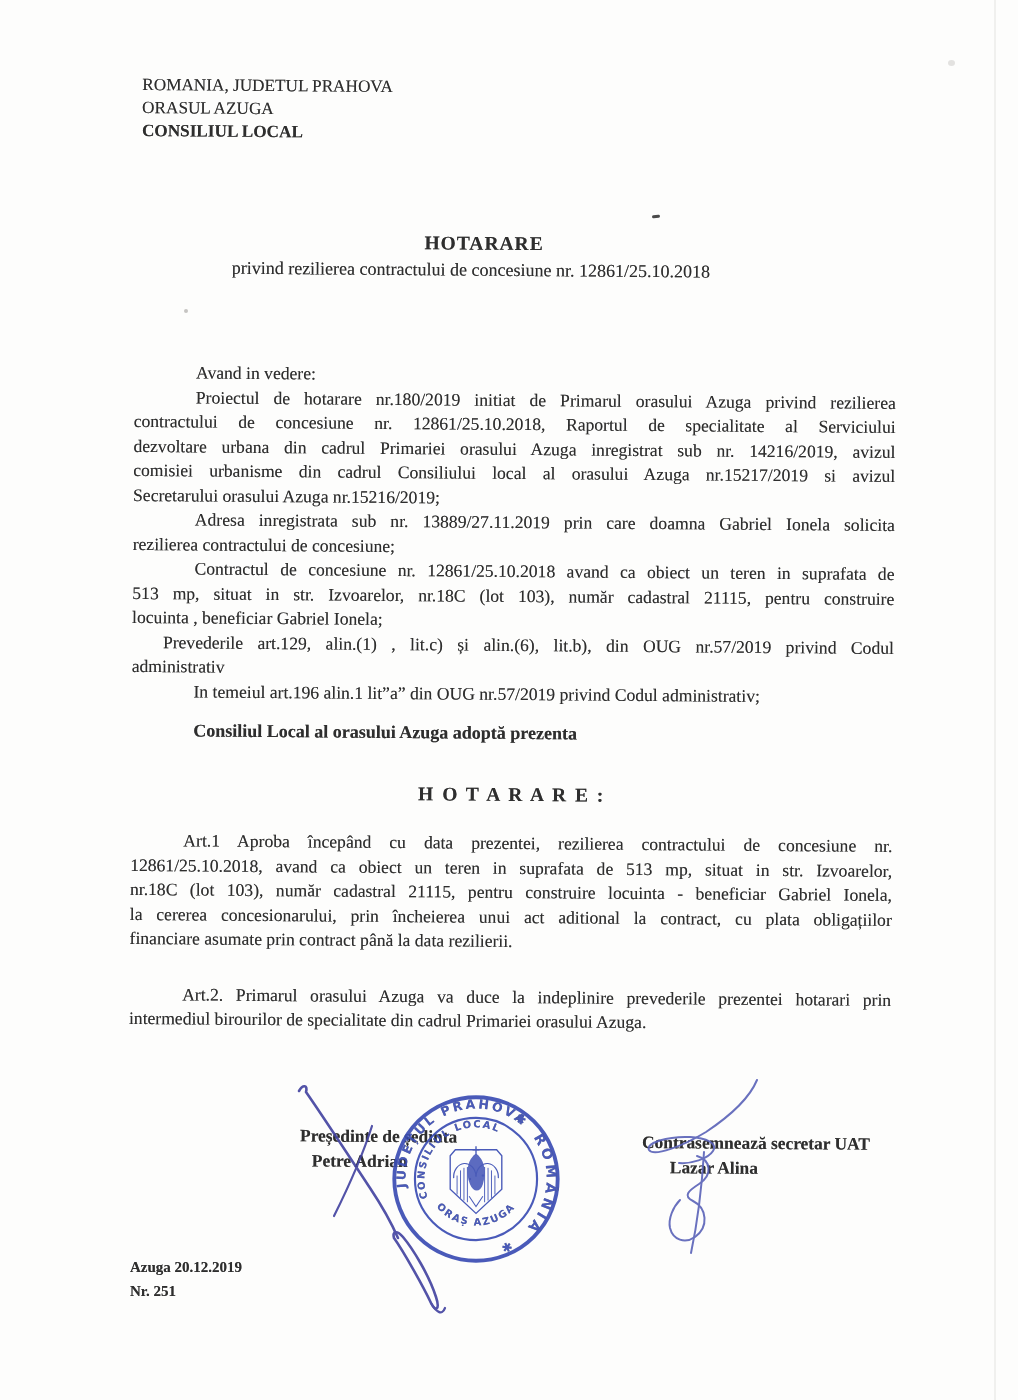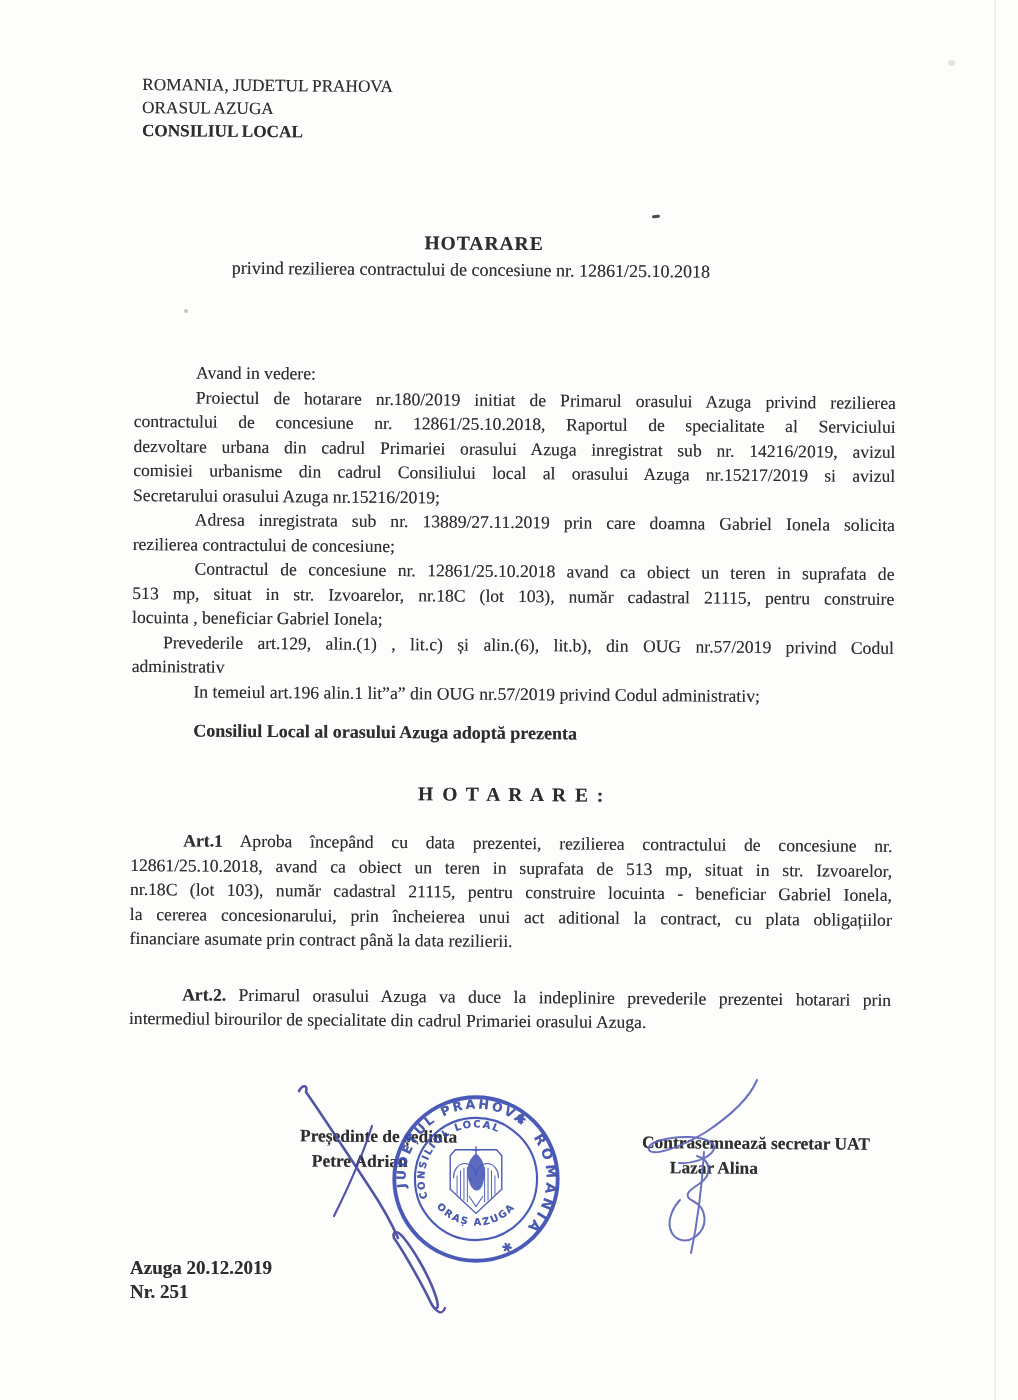--- a/index.html
+++ b/index.html
@@ -19,31 +19,31 @@
   .letterhead .bold{font-weight:700;}
   .title-block{margin-top:87px;text-align:center;transform:translateX(-45px);}
   .doc-heading{font-weight:700;font-size:19.5px;letter-spacing:1px;position:relative;left:13px;}
   .doc-subtitle{font-size:18px;margin-top:1px;}
   .intro-line{margin-top:81px;padding-left:62px;}
   .jline{text-align:justify;text-align-last:justify;}
   .lline{text-align:left;}
   .ind62{padding-left:62px;}
   .ind53{padding-left:53px;}
   .ind31{padding-left:31px;}
-  .b{font-weight:700;}
+  .b{font-weight:400;}
   .adoption-line{margin-top:15px;padding-left:62px;font-weight:700;font-size:18px;}
   .decision-heading{margin-top:37px;text-align:center;font-weight:700;font-size:19.5px;letter-spacing:2px;}
   .article-1{margin-top:24px;}
   .article-2{margin-top:31px;}
   .signature-row{position:relative;margin-top:91px;height:62px;font-size:17.4px;}
   .sig-left{position:absolute;left:172px;top:0;font-weight:700;line-height:25px;}
   .sig-left .sig-name{padding-left:12px;}
   .sig-right{position:absolute;left:514px;top:4px;font-weight:700;line-height:25px;}
   .sig-right .sig-name{padding-left:28px;}
-  .doc-footer{position:absolute;left:130px;top:1256px;font-weight:700;font-size:19px;line-height:23.5px;color:#2e2e2e;}
+  .doc-footer{position:absolute;left:130px;top:1256px;font-weight:700;font-size:15px;line-height:23.5px;color:#2e2e2e;}
   .stamp-wrap{position:absolute;left:390px;top:1093px;width:172px;height:172px;}
   .sig-overlay{position:absolute;left:0;top:0;width:1018px;height:1400px;pointer-events:none;}
   .artifact-dash{position:absolute;left:652px;top:215px;width:8px;height:3px;background:#4a4a4a;border-radius:1.5px;transform:rotate(-8deg);}
   .artifact-speck-1{position:absolute;left:184px;top:309px;width:4px;height:4px;background:#c6c4c2;border-radius:50%;}
   .artifact-speck-2{position:absolute;left:948px;top:60px;width:7px;height:6px;background:#e3e2e0;border-radius:50%;}
   .scan-edge-line{position:absolute;left:994px;top:0;width:2px;height:1400px;background:#f0f0ee;}
   .stamp-text{font-family:"DejaVu Sans","Liberation Sans",sans-serif;font-weight:700;}
 </style>
 </head>
 <body>

